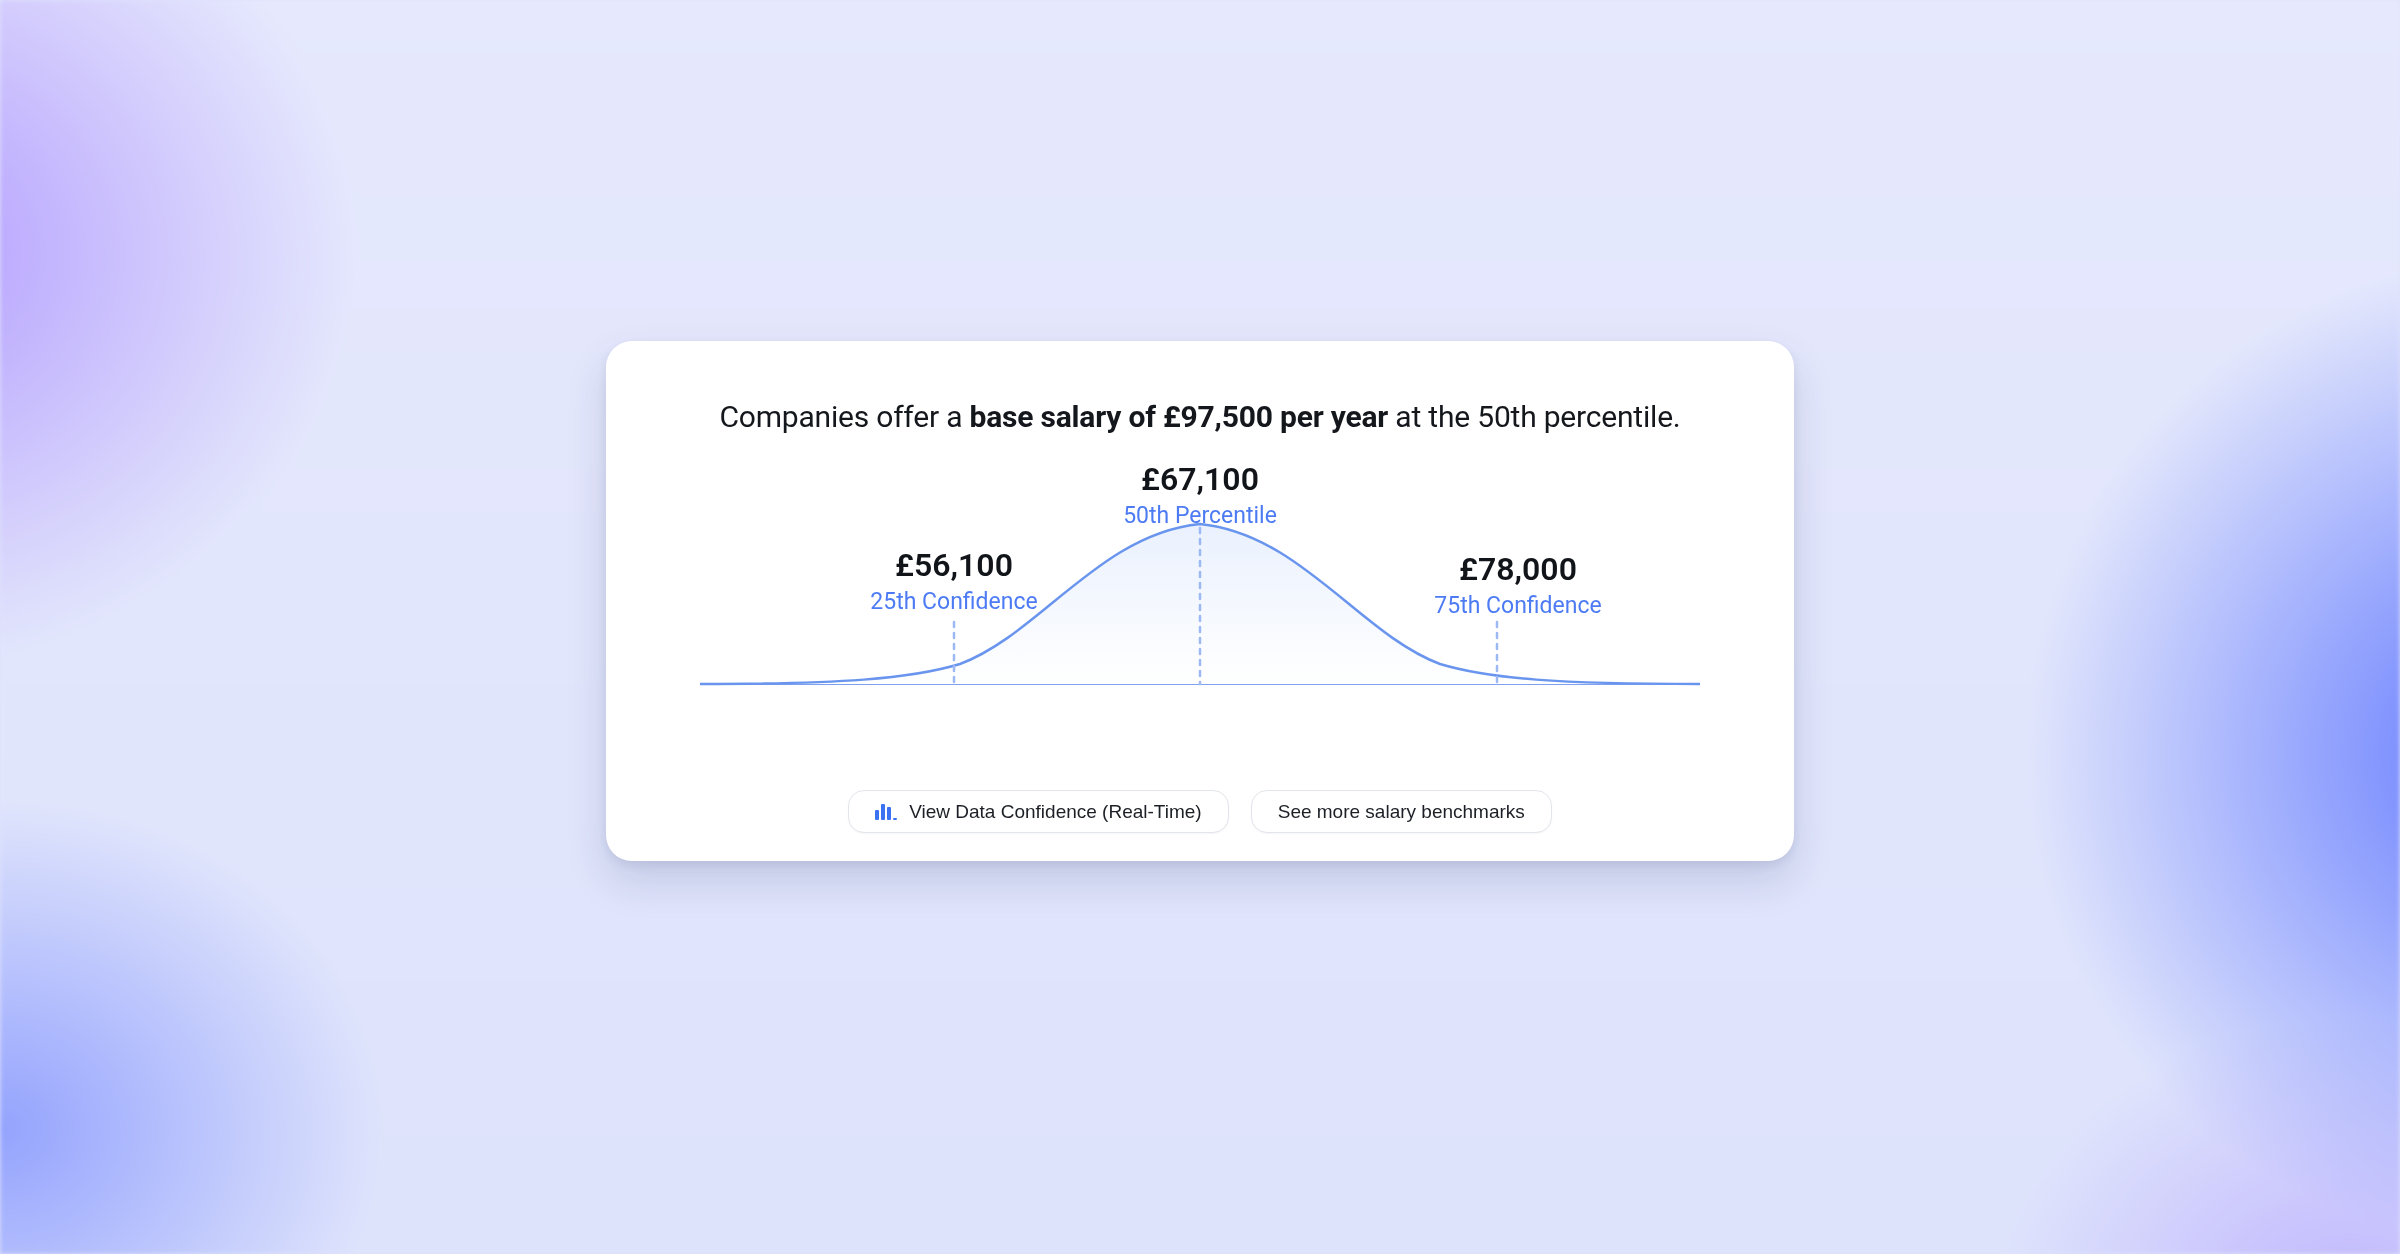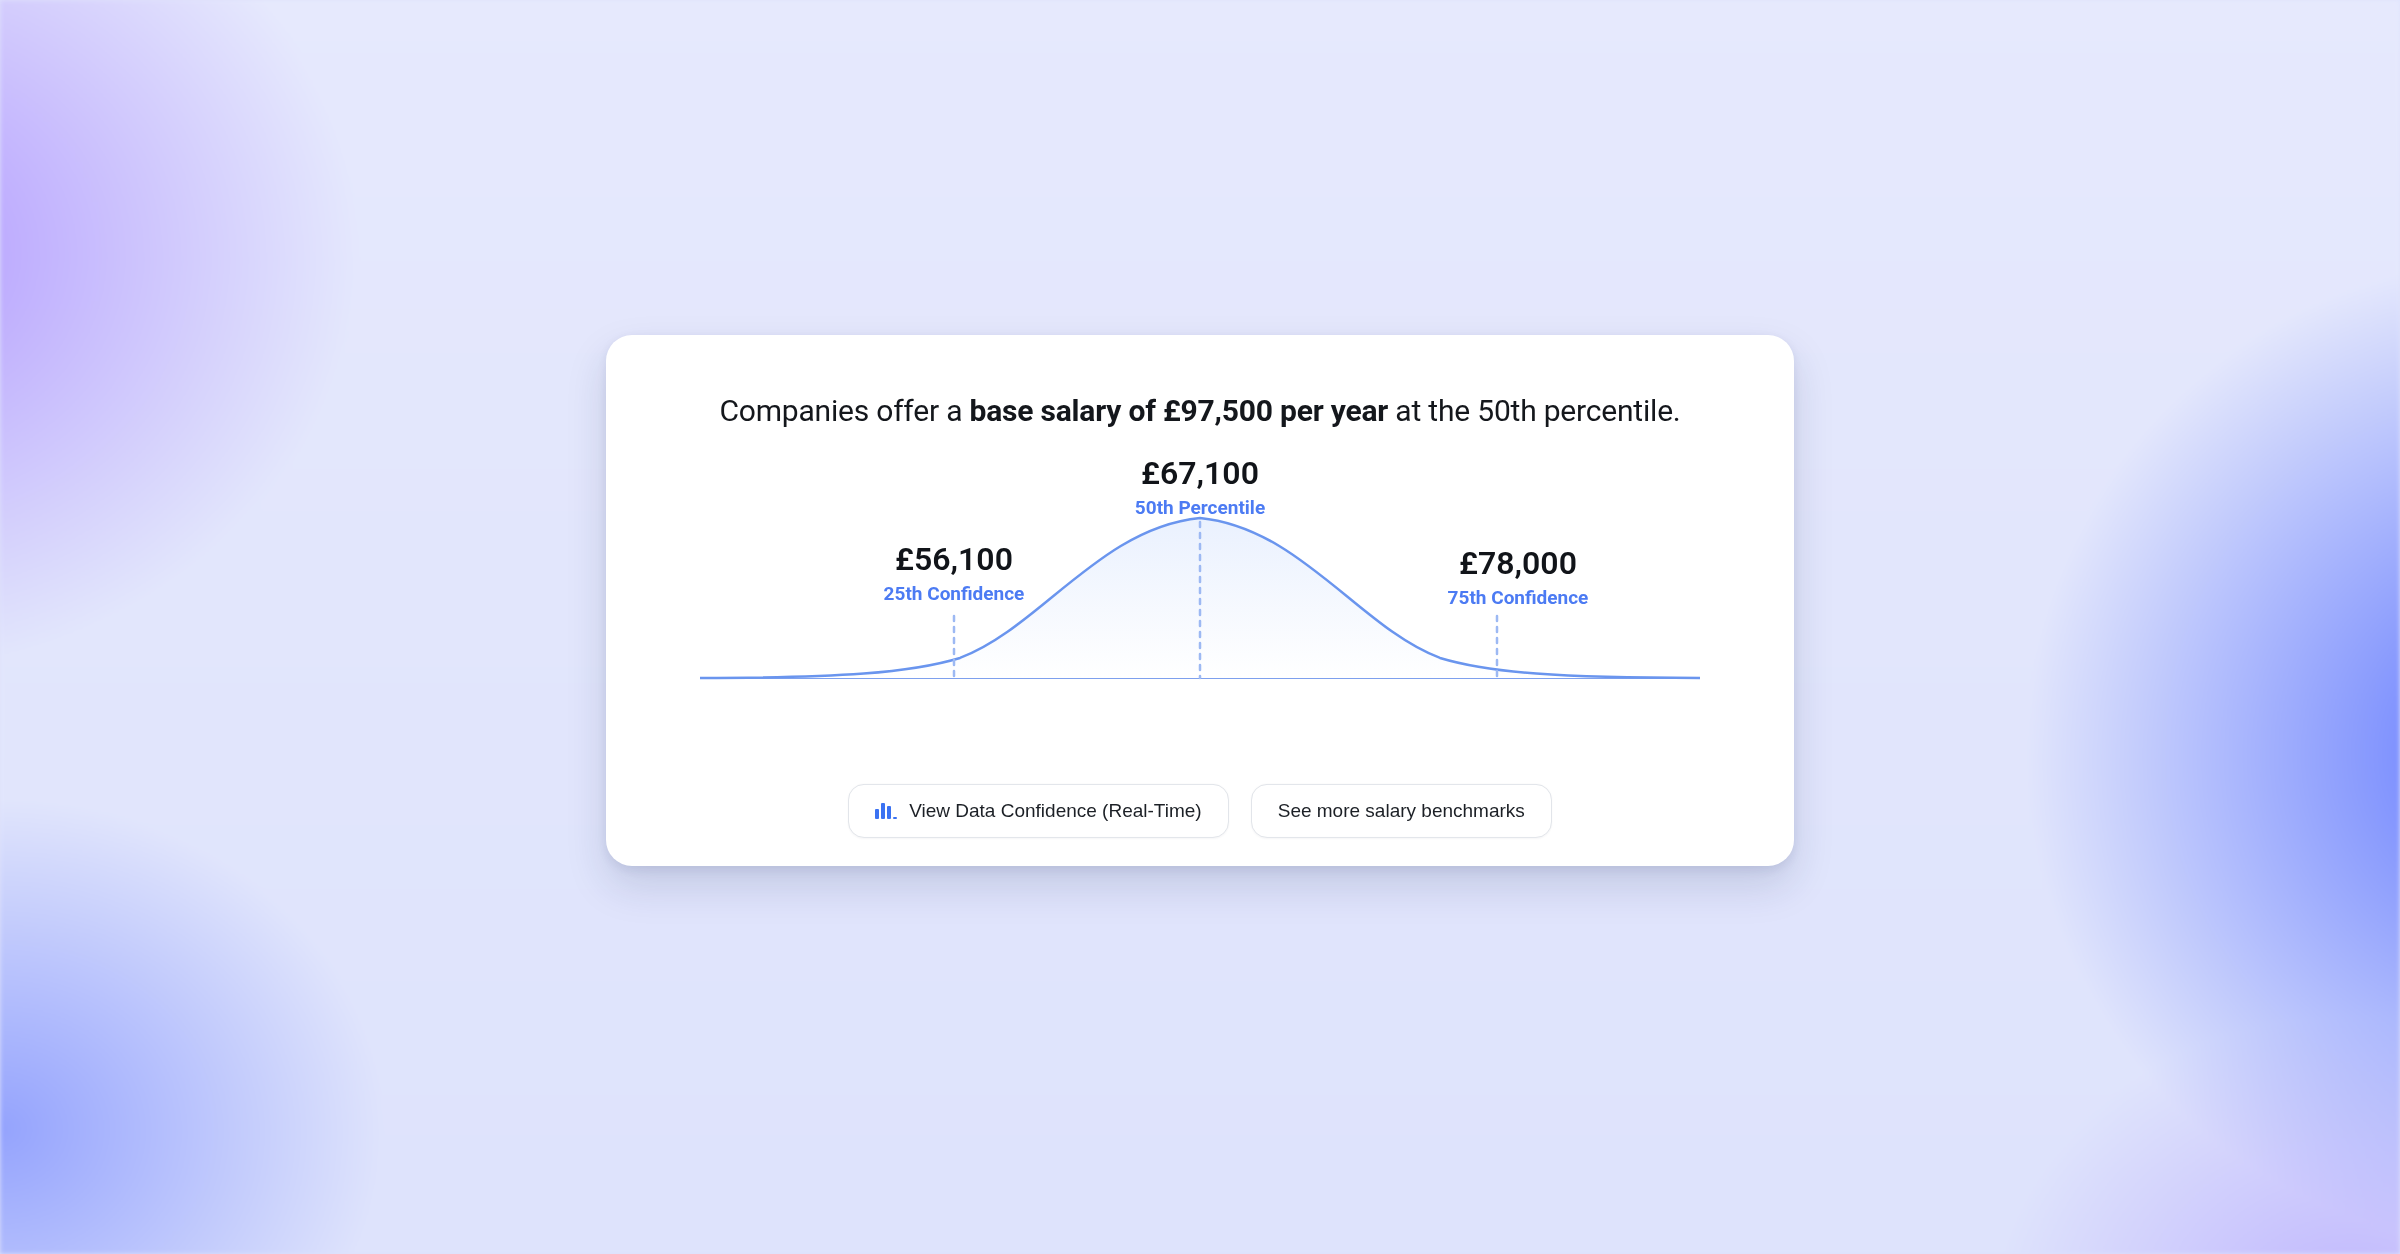--- a/index.html
+++ b/index.html
@@ -55,39 +55,39 @@
     transform: translateX(-50%);
     white-space: nowrap;
   }
   .marker .val {
     font-size: 32px;
     font-weight: 600;
     color: #111419;
     margin-bottom: 4px;
   }
   .marker .lbl {
-    font-size: 19px;
-    font-weight: 700;
+    font-size: 23px;
+    font-weight: 400;
     color: #4c7bf3;
   }
   .m-p25 { left: 254px; top: 72px; }
   .m-p50 { left: 500px; top: -14px; }
   .m-p75 { left: 818px; top: 76px; }
 
   .buttons {
     display: flex;
     gap: 22px;
     justify-content: center;
     margin-top: 56px;
   }
   .btn {
     display: inline-flex;
     align-items: center;
     gap: 12px;
-    height: 54px;
+    height: 43px;
     padding: 0 26px;
     background: #fff;
     border: 1px solid #e2e5ea;
     border-radius: 16px;
     font-size: 19px;
     color: #1c2026;
     cursor: pointer;
     box-shadow: 0 1px 2px rgba(20,25,40,0.04);
   }
   .btn svg { display: block; }

